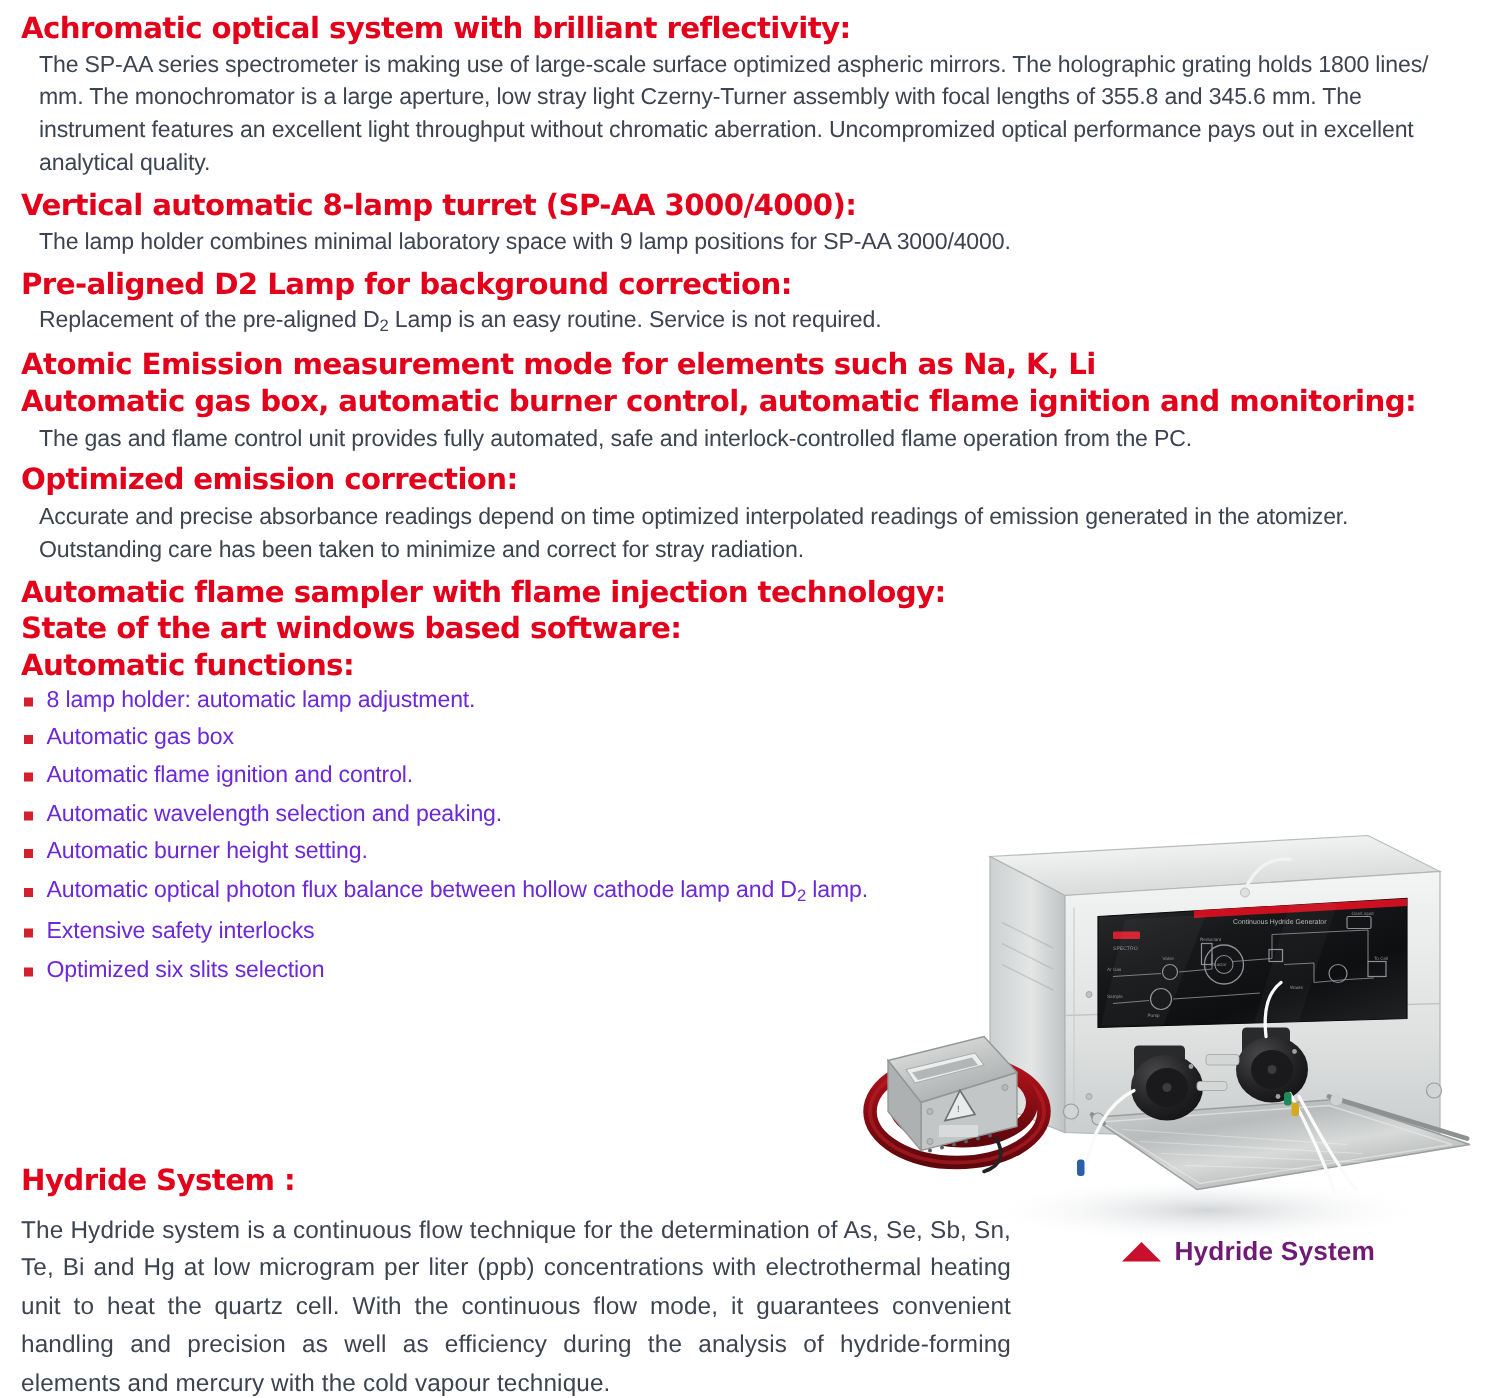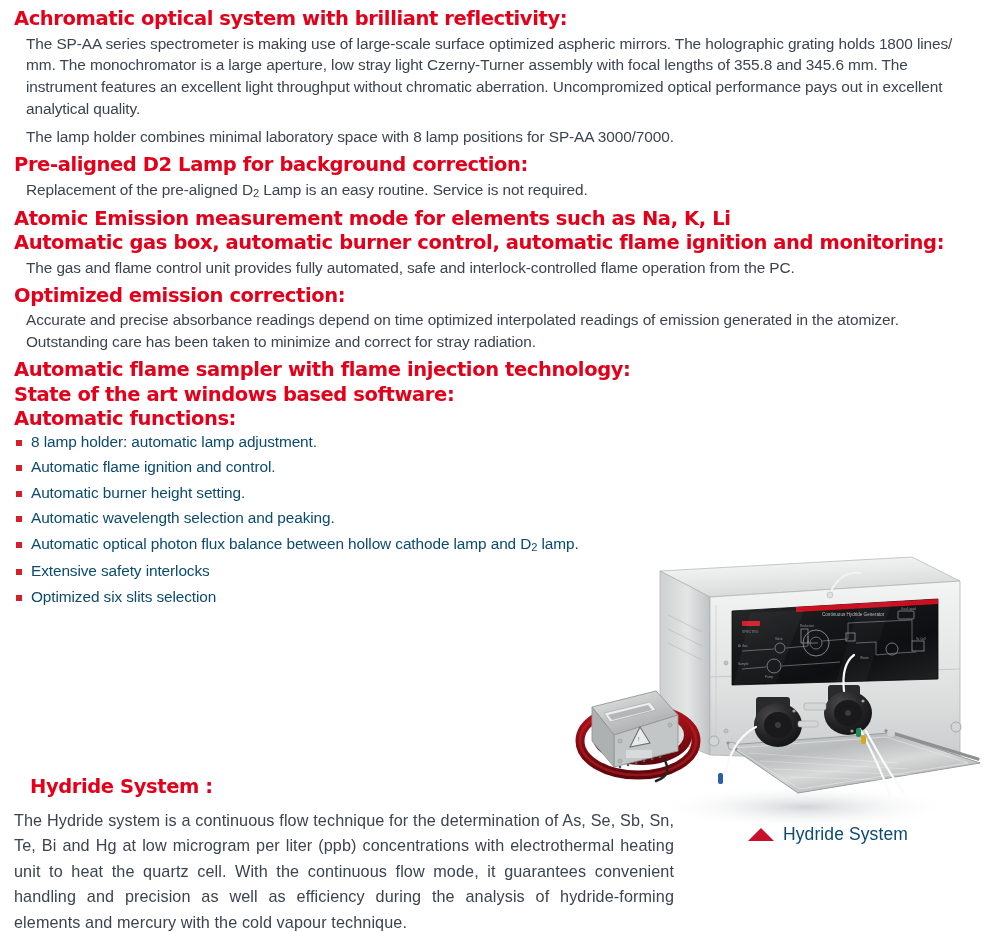--- a/index.html
+++ b/index.html
@@ -55,21 +55,21 @@
     list-style: none;
     margin: 3px 0 0 0;
     padding: 0;
   }
   ul.bullets li {
     position: relative;
     padding-left: 17px;
     font-size: 15.4px;
     line-height: 1.0;
     margin-bottom: 10px;
-    color: #0c4a6e;
+    color: #6d28d9;
     letter-spacing: -0.1px;
   }
   ul.bullets li::before {
     content: "";
     position: absolute;
     left: 2px;
     top: 6px;
     width: 6px;
     height: 6px;
     background: #d4202c;
@@ -83,21 +83,20 @@
   
   .hydride-block {
     position: absolute;
     left: 14px;
     top: 776px;
     width: 660px;
   }
   .hydride-block h2.section-heading {
     font-size: 19.5px;
     margin-bottom: 9px;
-    margin-left: 16px;
   }
   .hydride-text {
     font-size: 16.2px;
     line-height: 1.58;
     text-align: justify;
     color: #3c4450;
     margin: 0;
     letter-spacing: 0.1px;
   }
 
@@ -123,58 +122,60 @@
   .caption-triangle {
     width: 0;
     height: 0;
     border-left: 13px solid transparent;
     border-right: 13px solid transparent;
     border-bottom: 13px solid #c8102e;
   }
   .caption-label {
     font-family: "Liberation Sans", sans-serif;
     font-size: 17.5px;
-    font-weight: normal;
-    color: #0c4a6e;
+    font-weight: bold;
+    color: #701a75;
     letter-spacing: 0.1px;
   }
 </style>
 </head>
 <body>
 
 <div class="page">
 
   <div class="content">
 
     <h2 class="section-heading">Achromatic optical system with brilliant reflectivity:</h2>
     <p class="body-text">The SP-AA series spectrometer is making use of large-scale surface optimized aspheric mirrors. The holographic grating holds 1800 lines/ mm. The monochromator is a large aperture, low stray light Czerny-Turner assembly with focal lengths of 355.8 and 345.6 mm. The instrument features an excellent light throughput without chromatic aberration. Uncompromized optical performance pays out in excellent analytical quality.</p>
 
-    <p class="body-text">The lamp holder combines minimal laboratory space with 8 lamp positions for SP-AA 3000/7000.</p>
+    <h2 class="section-heading">Vertical automatic 8-lamp turret (SP-AA 3000/4000):</h2>
+    <p class="body-text">The lamp holder combines minimal laboratory space with 9 lamp positions for SP-AA 3000/4000.</p>
 
     <h2 class="section-heading">Pre-aligned D2 Lamp for background correction:</h2>
     <p class="body-text"><span>Replacement of the pre-aligned D</span><sub>2</sub><span> Lamp is an easy routine. Service is not required.</span></p>
 
     <h2 class="section-heading">Atomic Emission measurement mode for elements such as Na, K, Li</h2>
 
     <h2 class="section-heading">Automatic gas box, automatic burner control, automatic flame ignition and monitoring:</h2>
     <p class="body-text">The gas and flame control unit provides fully automated, safe and interlock-controlled flame operation from the PC.</p>
 
     <h2 class="section-heading">Optimized emission correction:</h2>
     <p class="body-text narrow-90">Accurate and precise absorbance readings depend on time optimized interpolated readings of emission generated in the atomizer. Outstanding care has been taken to minimize and correct for stray radiation.</p>
 
     <h2 class="section-heading">Automatic flame sampler with flame injection technology:</h2>
 
     <h2 class="section-heading">State of the art windows based software:</h2>
 
     <h2 class="section-heading">Automatic functions:</h2>
     <ul class="bullets">
       <li>8 lamp holder: automatic lamp adjustment.</li>
+      <li>Automatic gas box</li>
       <li>Automatic flame ignition and control.</li>
+      <li>Automatic wavelength selection and peaking.</li>
       <li>Automatic burner height setting.</li>
-      <li>Automatic wavelength selection and peaking.</li>
       <li><span>Automatic optical photon flux balance between hollow cathode lamp and D</span><sub>2</sub><span> lamp.</span></li>
       <li>Extensive safety interlocks</li>
       <li>Optimized six slits selection</li>
     </ul>
 
   </div>
 
   <div class="photo-wrap">
     <svg class="photo-svg" viewBox="0 0 440 290" xmlns="http://www.w3.org/2000/svg">
       <defs>

